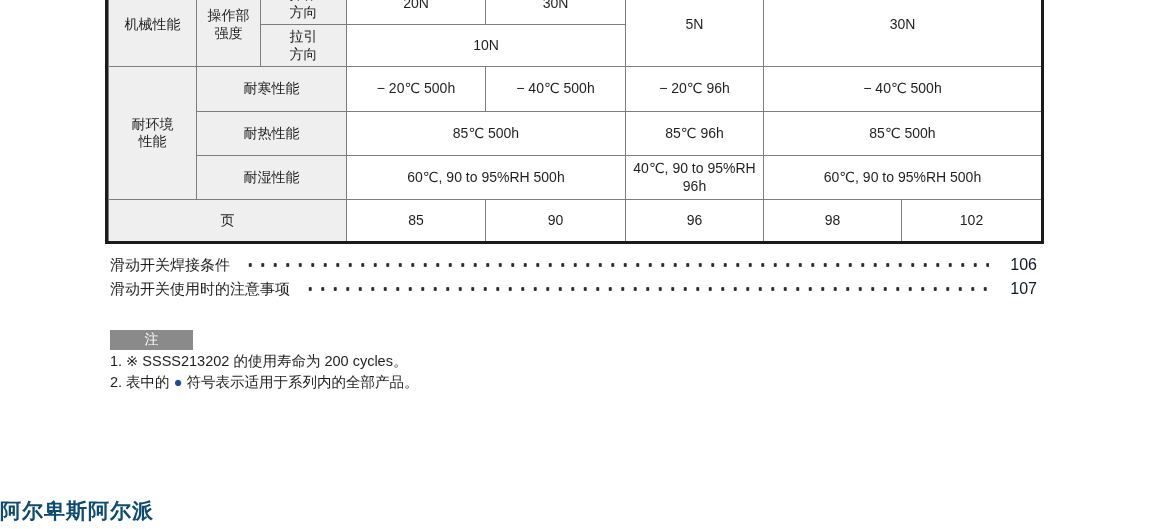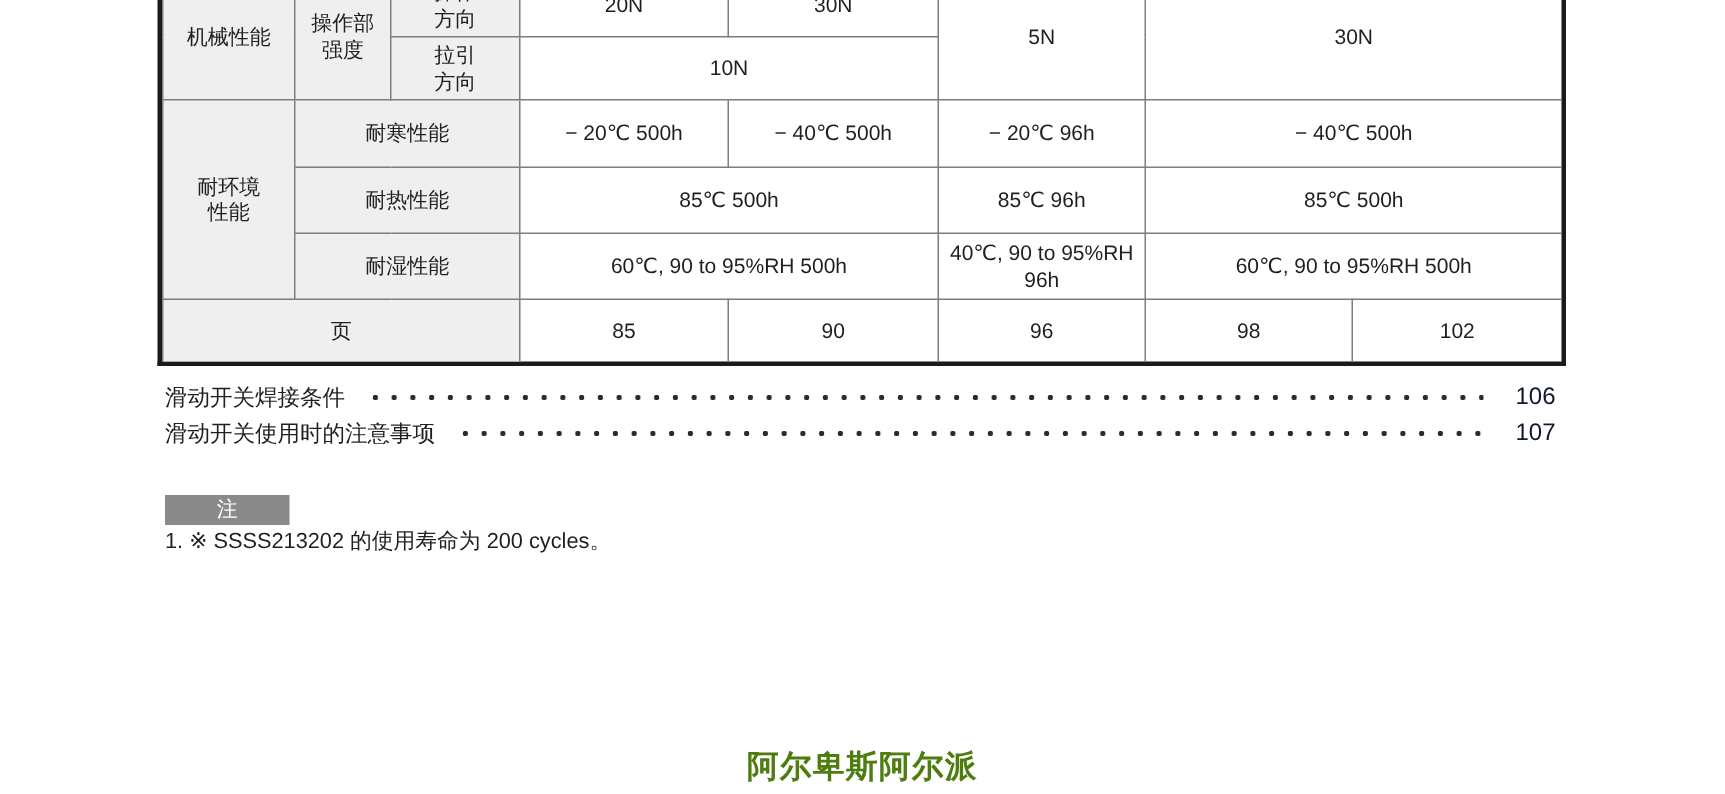--- a/index.html
+++ b/index.html
@@ -52,22 +52,22 @@
     width:83px; height:20px;
     background:#8a8a8a; color:#ffffff;
     font-size:14px; display:flex; align-items:center; justify-content:center;
   }
   .notes { position:absolute; left:110px; top:351px; font-size:14.5px; line-height:21px; color:#1f1f1f; }
   .note-bullet { color:#1c4e8e; }
 
   
   .footer-brand {
     position:absolute; left:0; right:0; top:497px;
-    text-align:center; font-size:21px; font-weight:bold;
-    color:#4d7c0f; letter-spacing:1px;
+    text-align:left; font-size:21px; font-weight:bold;
+    color:#0c4a6e; letter-spacing:1px;
   }
   .footer-page {
     position:absolute; right:23px; top:530px;
     font-size:15px; color:#1d4ed8;
   }
 </style>
 </head>
 <body>
 
 <div>
@@ -151,18 +151,21 @@
     <div class="toc-line">
       <span class="toc-label">滑动开关使用时的注意事项</span>
       <span class="toc-dots"></span>
       <span class="toc-page">107</span>
     </div>
   </div>
 
   <div class="note-badge">注</div>
   <div class="notes">
     <div>1. ※ SSSS213202 的使用寿命为 200 cycles。</div>
+    <div>
+      <span>2. 表中的 </span><span class="note-bullet">●</span><span> 符号表示适用于系列内的全部产品。</span>
+    </div>
   </div>
 
   <div class="footer-brand">阿尔卑斯阿尔派</div>
   <div class="footer-page">69</div>
 
 </div>
 
 </body></html>

